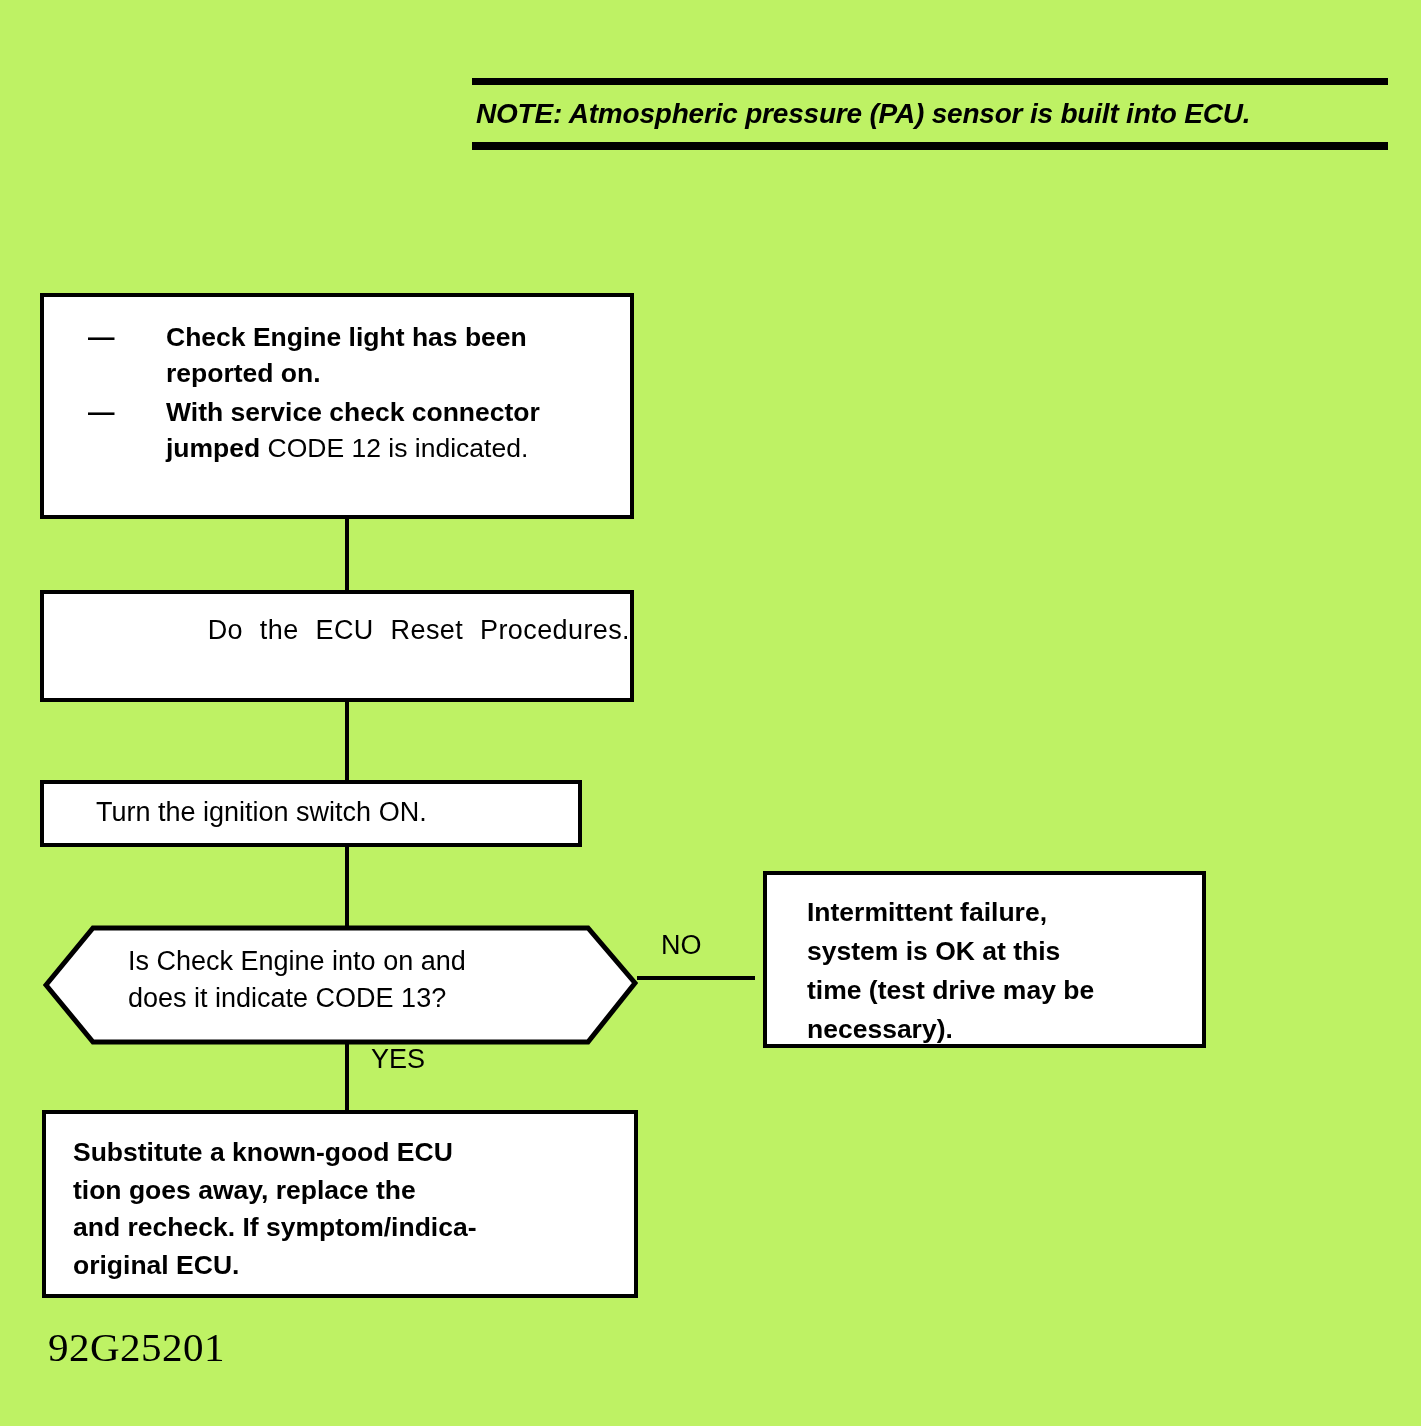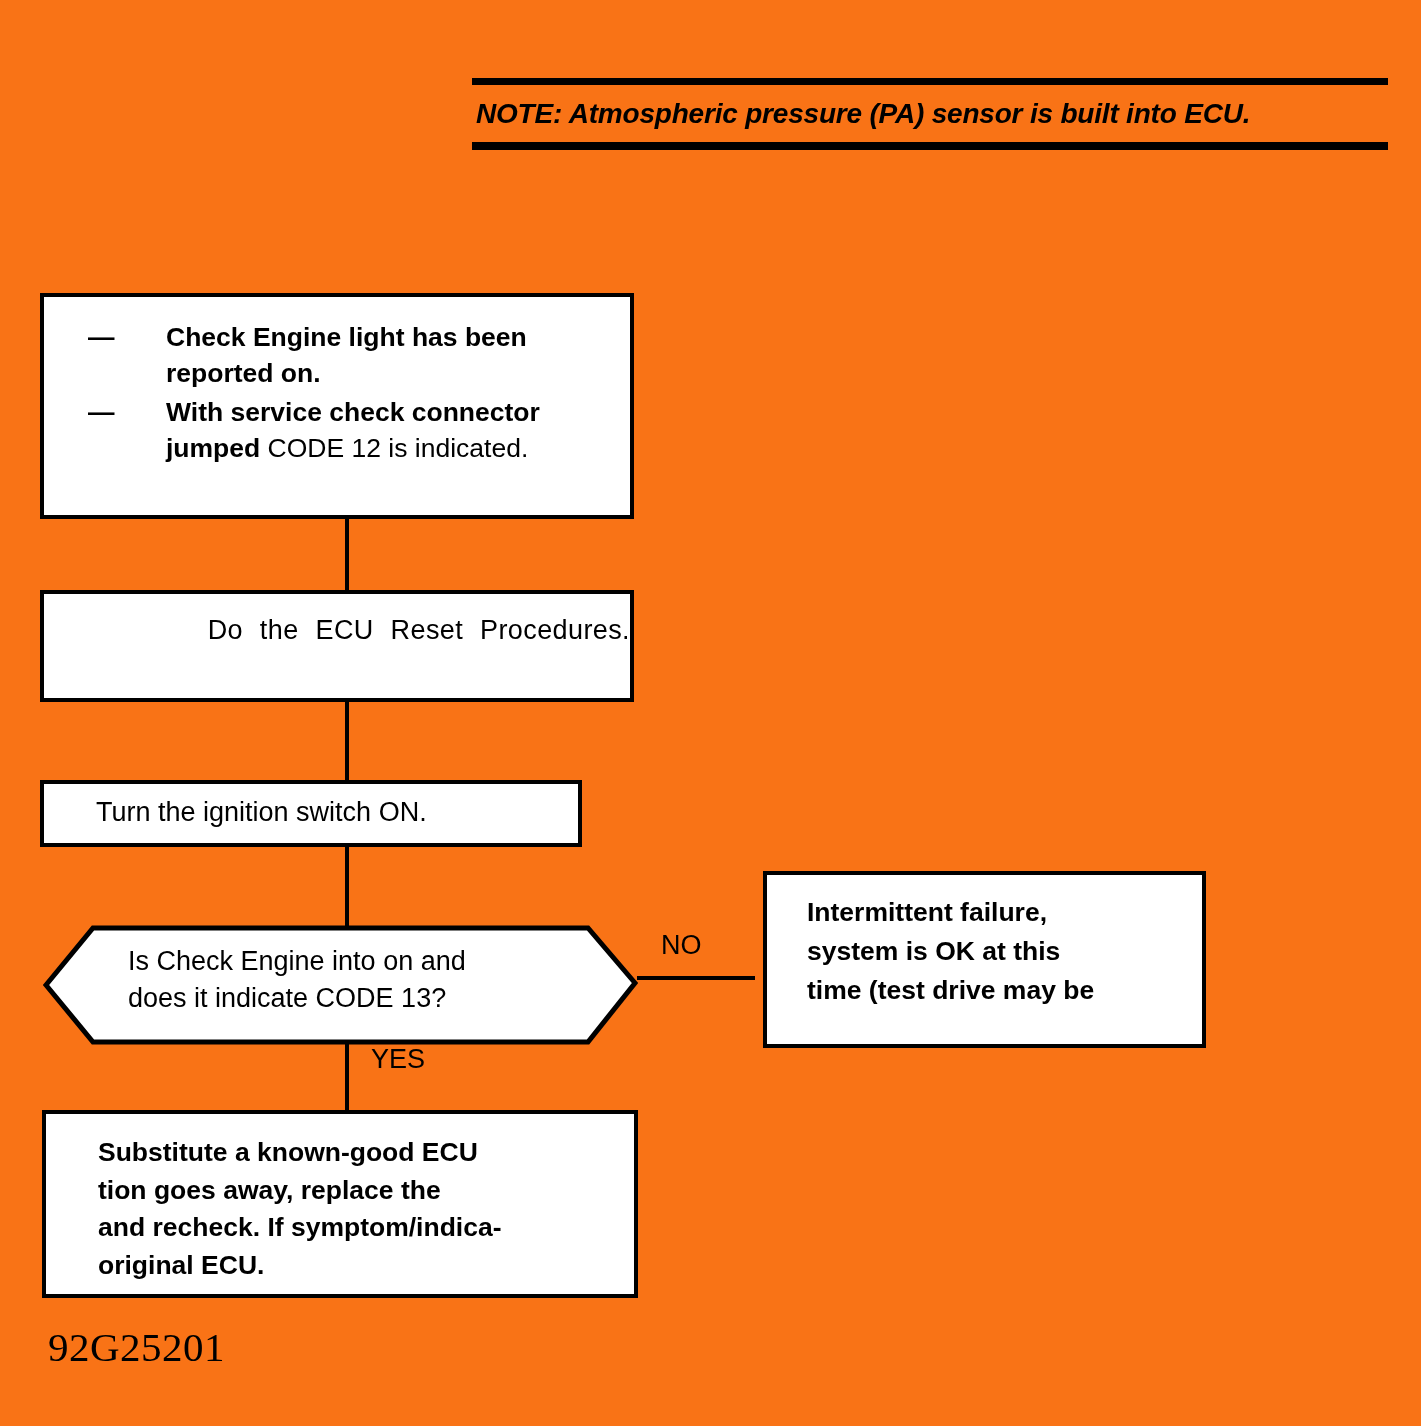--- a/index.html
+++ b/index.html
@@ -8,21 +8,21 @@
     background: #ffffff;
   }
   body {
     font-family: "Liberation Sans", sans-serif;
     color: #000000;
   }
   #page {
     position: relative;
     width: 1421px;
     height: 1426px;
-    background: #f97316;
+    background: #bef264;
     overflow: hidden;
   }
 
   
   .note-block {
     position: absolute;
     left: 472px;
     top: 78px;
     width: 916px;
   }
@@ -168,21 +168,21 @@
   #box-substitute {
     left: 42px;
     top: 1110px;
     width: 596px;
     height: 188px;
   }
   #box-substitute .ptext {
     font-size: 26.5px;
     font-weight: bold;
     line-height: 1.42;
-    padding: 20px 28px 0 52px;
+    padding: 20px 28px 0 27px;
     text-align: justify;
   }
   #box-substitute .ptext .lastline {
     text-align: left;
   }
 
   
   .vline {
     position: absolute;
     width: 4px;
@@ -274,20 +274,21 @@
   <div class="branch-label" id="label-no">NO</div>
 
   <div class="vline" id="conn-4"></div>
   <div class="branch-label" id="label-yes">YES</div>
 
   <div class="box" id="box-intermittent">
     <div class="ptext">
       <div>Intermittent failure,</div>
       <div>system is OK at this</div>
       <div>time (test drive may be</div>
+      <div class="lastline">necessary).</div>
     </div>
   </div>
 
   <div class="box" id="box-substitute">
     <div class="ptext">
       <div>Substitute a known-good ECU</div>
       <div>tion goes away, replace the</div>
       <div>and recheck. If symptom/indica-</div>
       <div class="lastline">original ECU.</div>
     </div>

